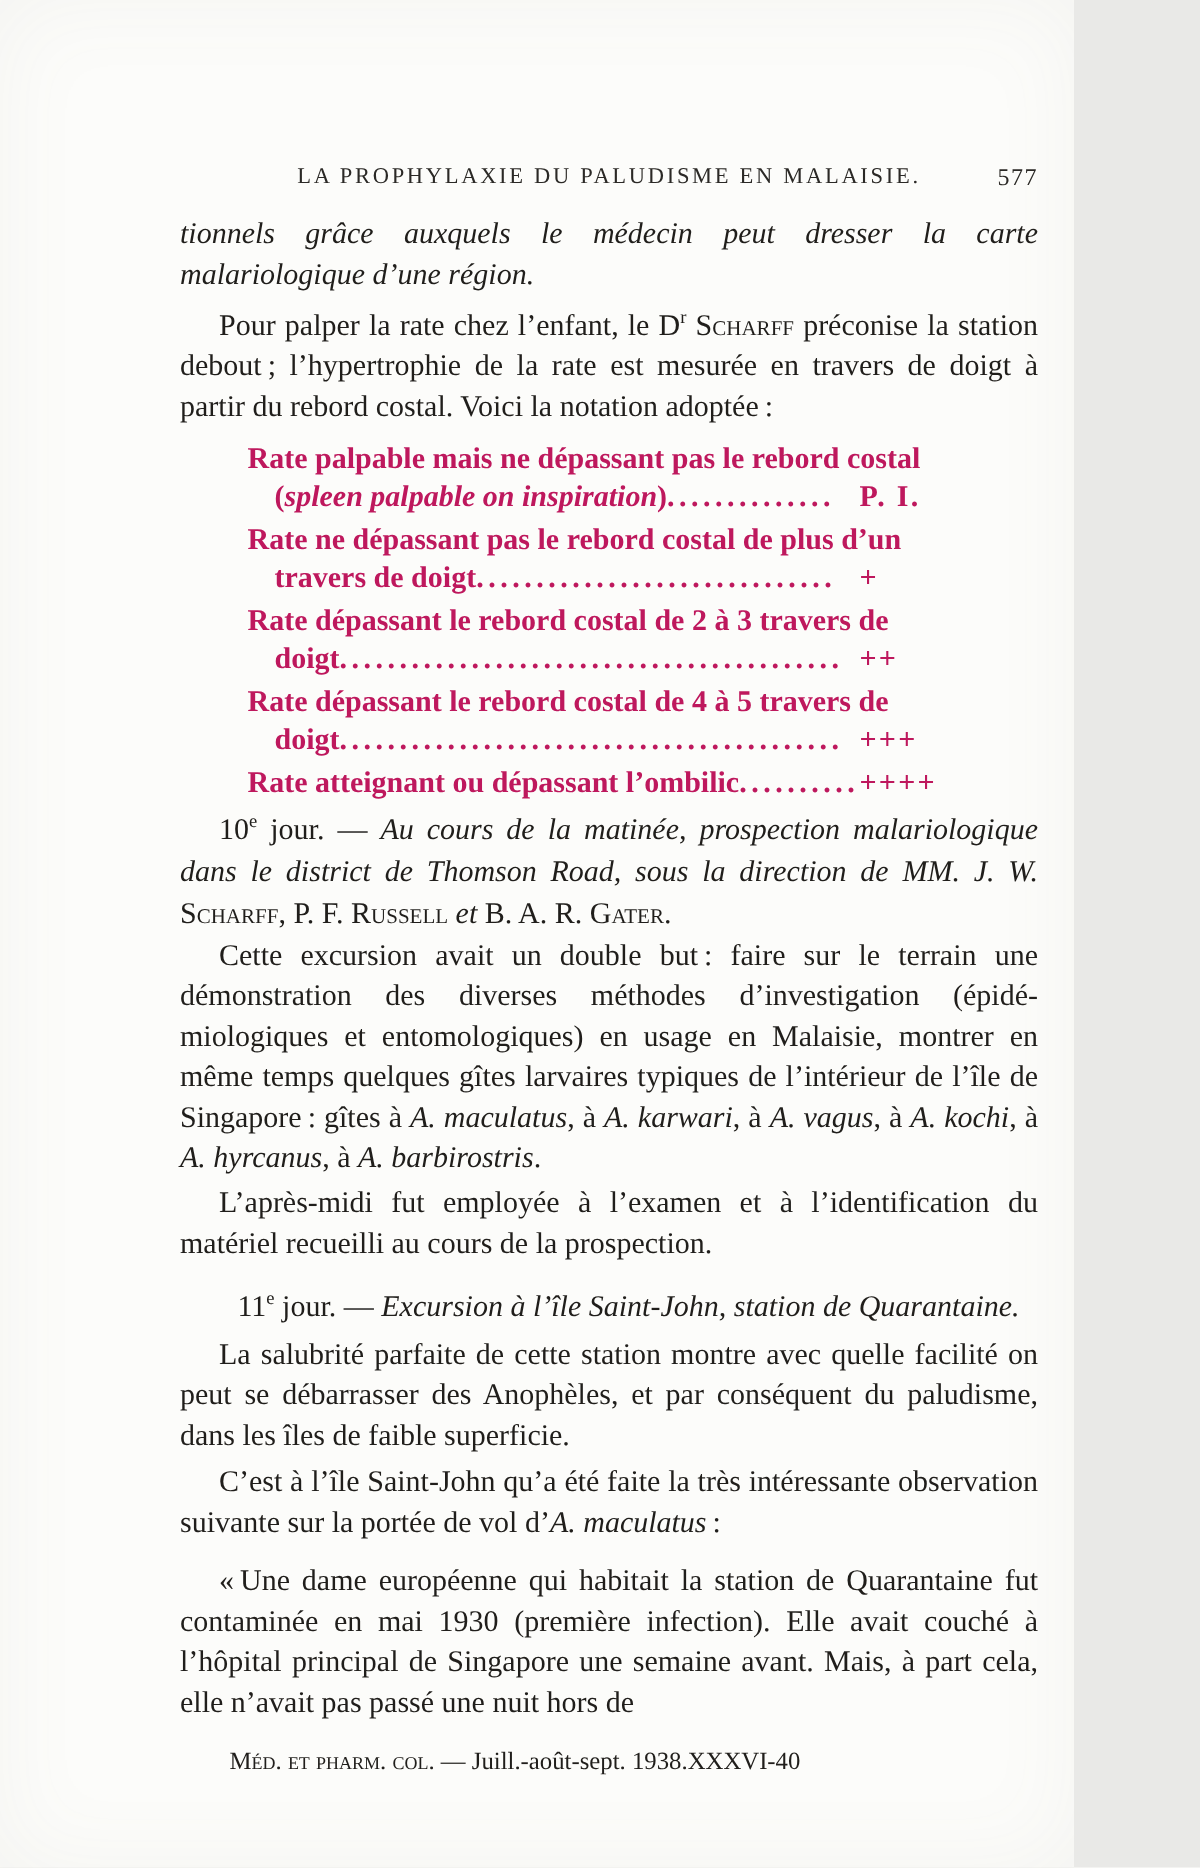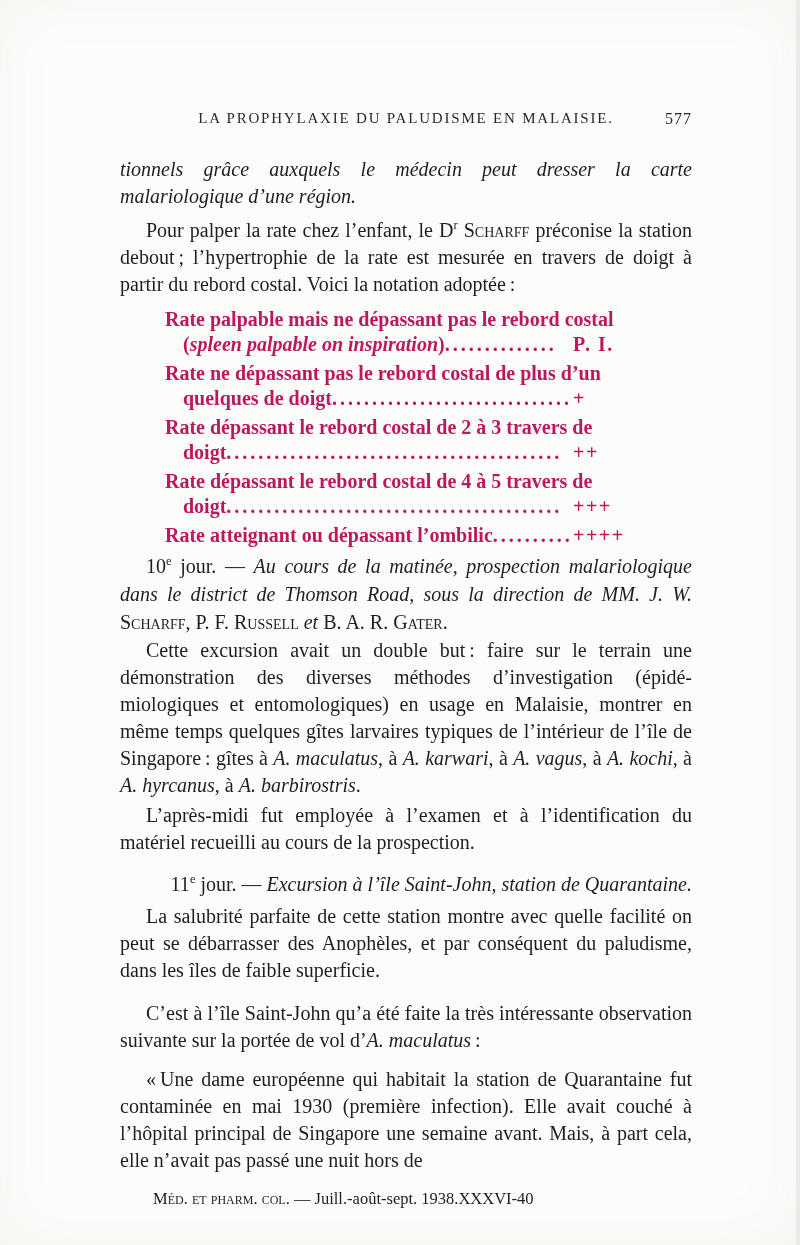--- a/index.html
+++ b/index.html
@@ -3,21 +3,21 @@
 <meta charset="utf-8">
 <style>
   html, body { margin: 0; padding: 0; }
   body {
     width: 800px; height: 1245px;
     background: #e9e9e7;
     font-family: "Liberation Serif", "DejaVu Serif", serif;
   }
   .page {
     position: relative;
-    width: 796px; height: 1245px;
+    width: 716px; height: 1245px;
     background: #fcfcfa;
     box-shadow: inset 0 0 60px rgba(120,115,100,0.06);
     color: #201e1b;
     overflow: hidden;
   }
   .content {
     position: absolute;
     left: 120px; top: 110px;
     width: 572px;
   }
@@ -40,28 +40,28 @@
   }
 
   
   .para {
     margin: 0;
     font-size: 20px;
     line-height: 27px;
     text-align: justify;
     text-indent: 26px;
   }
-  .p-cont   { margin-top: 24px; text-indent: 0; }
+  .p-cont   { margin-top: 11px; text-indent: 0; }
   .p-palper { margin-top: 7px; }
   .p-day10  { margin-top: 4px; line-height: 28px; }
   .p-goals  { margin-top: 1px; }
   .p-noon   { margin-top: 3px; }
-  .p-day11  { margin-top: 14px; line-height: 28px; text-align: right; white-space: nowrap; }
+  .p-day11  { margin-top: 14px; line-height: 28px; text-align: center; white-space: nowrap; }
   .p-salub  { margin-top: 5px; }
-  .p-obs    { margin-top: 16px; }
+  .p-obs    { margin-top: 4px; }
   .p-quote  { margin-top: 12px; }
 
   
   .run-i    { font-style: italic; }
   .run-sc   { font-variant: small-caps; }
   .run-sup  { vertical-align: super; font-size: 0.62em; line-height: 0; }
   .run-dots { letter-spacing: 3px; }
 
   
   .notation-table {
@@ -112,21 +112,21 @@
     <p class="para p-palper"><span class="run">Pour palper la rate chez l’enfant, le D</span><span class="run run-sup">r</span><span class="run"> </span><span class="run run-sc">Scharff</span><span class="run"> préconise la station debout ; l’hypertrophie de la rate est mesurée en travers de doigt à partir du rebord costal. Voici la notation adoptée :</span></p>
 
     <div class="notation-table">
       <div class="trow">
         <div class="tlabel"><span class="run">Rate palpable mais ne dépassant pas le rebord costal
 (</span><span class="run run-i">spleen palpable on inspiration</span><span class="run">)</span><span class="run run-dots">..............</span></div>
         <div class="tvalue">P. I.</div>
       </div>
       <div class="trow">
         <div class="tlabel"><span class="run">Rate ne dépassant pas le rebord costal de plus d’un
-quelques de doigt</span><span class="run run-dots">..............................</span></div>
+travers de doigt</span><span class="run run-dots">..............................</span></div>
         <div class="tvalue">+</div>
       </div>
       <div class="trow">
         <div class="tlabel"><span class="run">Rate dépassant le rebord costal de 2 à 3 travers de
 doigt</span><span class="run run-dots">..........................................</span></div>
         <div class="tvalue">++</div>
       </div>
       <div class="trow">
         <div class="tlabel"><span class="run">Rate dépassant le rebord costal de 4 à 5 travers de
 doigt</span><span class="run run-dots">..........................................</span></div>

